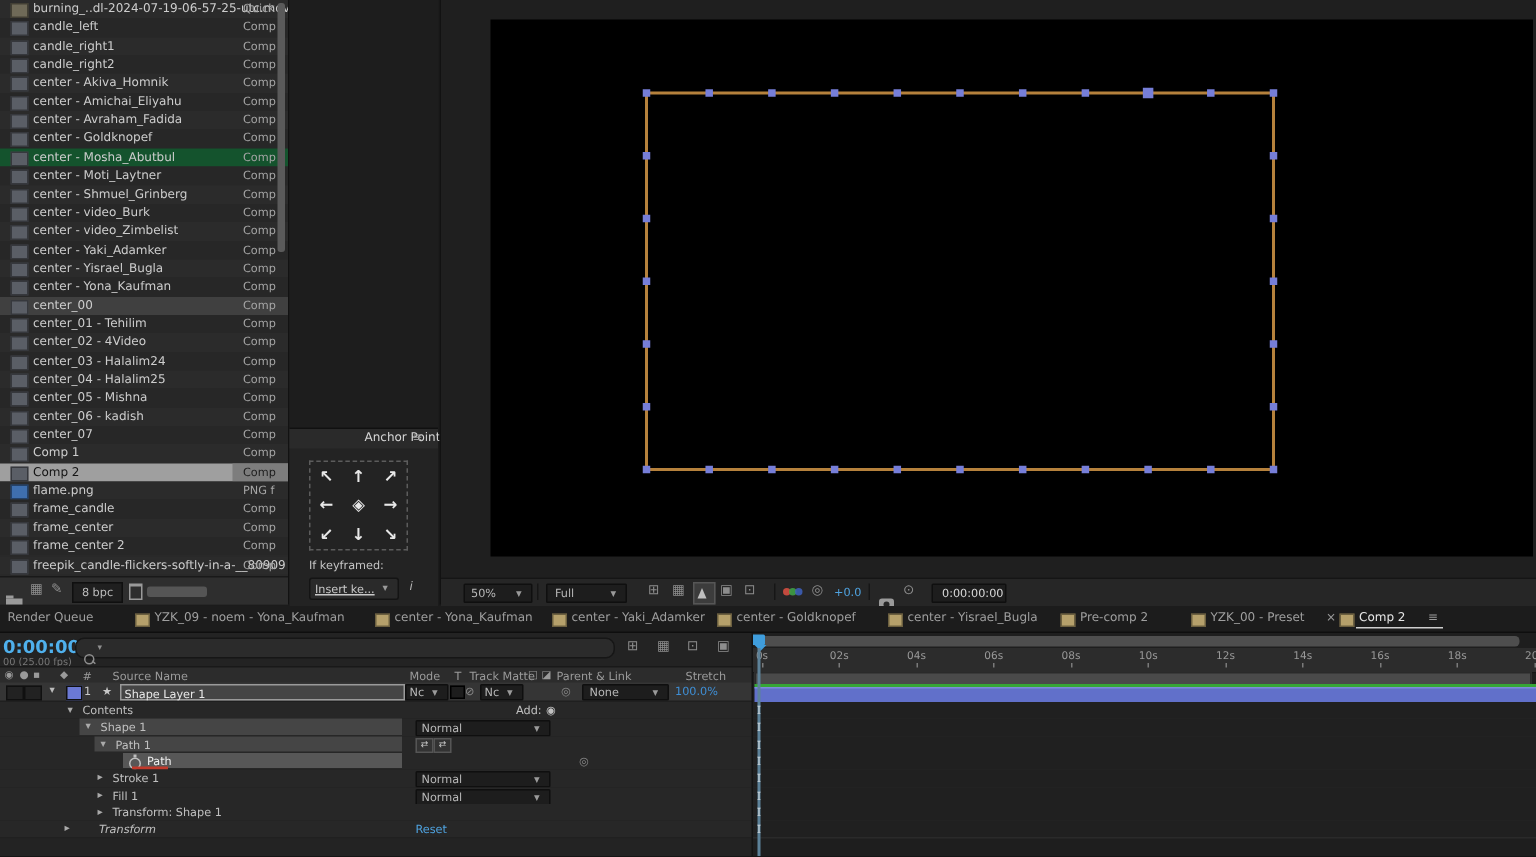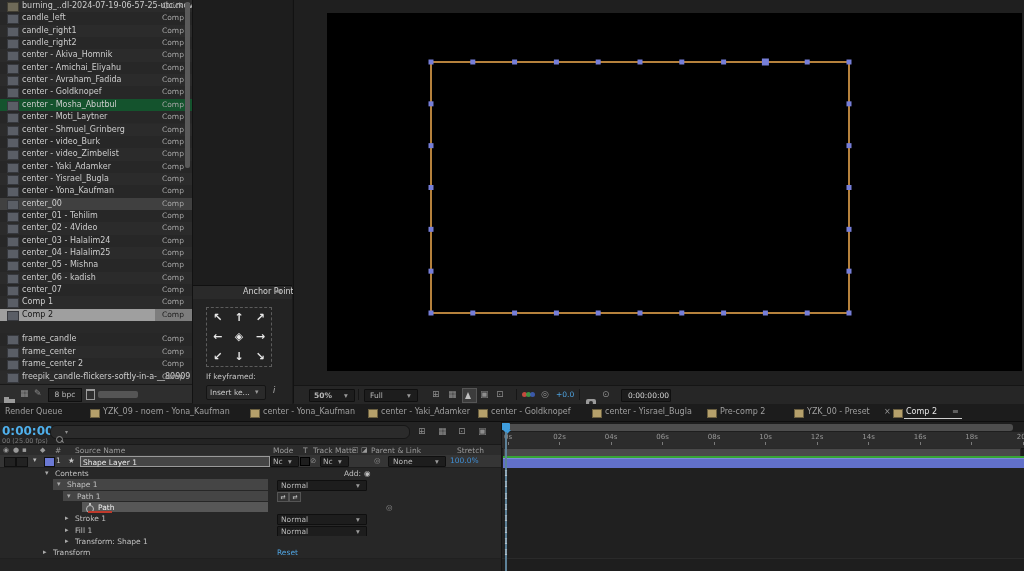--- a/index.html
+++ b/index.html
@@ -164,20 +164,25 @@
           <span style="position: absolute; left: 7px; top: 2px; width: 10px; height: 8px; background: rgb(90, 94, 102); border: 1px solid rgba(0, 0, 0, 0.4);"></span>
           <span style="position: absolute; left: 22px; top: 1px; font-size: 8px; line-height: 10px; white-space: nowrap; color: rgb(205, 205, 205);">Comp 1</span>
           <span style="position: absolute; left: 162px; top: 1px; font-size: 7.5px; line-height: 10px; white-space: nowrap; color: rgb(166, 166, 166);">Comp</span>
         </div>
         <div style="position: absolute; left: 0px; top: 308.75px; width: 192px; height: 12.35px; background: rgb(159, 159, 159);">
           <div style="position: absolute; left: 155px; top: 0px; width: 37px; height: 12.35px; background: rgb(125, 125, 125);"></div>
           <span style="position: absolute; left: 7px; top: 2px; width: 10px; height: 8px; background: rgb(90, 94, 102); border: 1px solid rgba(0, 0, 0, 0.4);"></span>
           <span style="position: absolute; left: 22px; top: 1px; font-size: 8px; line-height: 10px; white-space: nowrap; color: rgb(20, 20, 20);">Comp 2</span>
           <span style="position: absolute; left: 162px; top: 1px; font-size: 7.5px; line-height: 10px; white-space: nowrap; color: rgb(28, 28, 28);">Comp</span>
         </div>
+        <div style="position: absolute; left: 0px; top: 321.1px; width: 192px; height: 12.35px; background: rgb(43, 43, 43);">
+          <span style="position: absolute; left: 7px; top: 2px; width: 10px; height: 8px; background: rgb(63, 111, 174); border: 1px solid rgba(0, 0, 0, 0.4);"></span>
+          <span style="position: absolute; left: 22px; top: 1px; font-size: 8px; line-height: 10px; white-space: nowrap; color: rgb(205, 205, 205);">flame.png</span>
+          <span style="position: absolute; left: 162px; top: 1px; font-size: 7.5px; line-height: 10px; white-space: nowrap; color: rgb(166, 166, 166);">PNG f</span>
+        </div>
         <div style="position: absolute; left: 0px; top: 333.45px; width: 192px; height: 12.35px; background: rgb(39, 39, 39);">
           <span style="position: absolute; left: 7px; top: 2px; width: 10px; height: 8px; background: rgb(90, 94, 102); border: 1px solid rgba(0, 0, 0, 0.4);"></span>
           <span style="position: absolute; left: 22px; top: 1px; font-size: 8px; line-height: 10px; white-space: nowrap; color: rgb(205, 205, 205);">frame_candle</span>
           <span style="position: absolute; left: 162px; top: 1px; font-size: 7.5px; line-height: 10px; white-space: nowrap; color: rgb(166, 166, 166);">Comp</span>
         </div>
         <div style="position: absolute; left: 0px; top: 345.8px; width: 192px; height: 12.35px; background: rgb(43, 43, 43);">
           <span style="position: absolute; left: 7px; top: 2px; width: 10px; height: 8px; background: rgb(90, 94, 102); border: 1px solid rgba(0, 0, 0, 0.4);"></span>
           <span style="position: absolute; left: 22px; top: 1px; font-size: 8px; line-height: 10px; white-space: nowrap; color: rgb(205, 205, 205);">frame_center</span>
           <span style="position: absolute; left: 162px; top: 1px; font-size: 7.5px; line-height: 10px; white-space: nowrap; color: rgb(166, 166, 166);">Comp</span>
         </div>
@@ -216,21 +221,21 @@
           <span style="font-size: 11px; font-weight: bold; color: rgb(232, 232, 232);">↗</span>
           <span style="font-size: 11px; font-weight: bold; color: rgb(232, 232, 232);">←</span>
           <span style="font-size: 11px; font-weight: bold; color: rgb(232, 232, 232);">◈</span>
           <span style="font-size: 11px; font-weight: bold; color: rgb(232, 232, 232);">→</span>
           <span style="font-size: 11px; font-weight: bold; color: rgb(232, 232, 232);">↙</span>
           <span style="font-size: 11px; font-weight: bold; color: rgb(232, 232, 232);">↓</span>
           <span style="font-size: 11px; font-weight: bold; color: rgb(232, 232, 232);">↘</span>
         </div>
       <span class="abs nowrap" style="left:13px;top:86px;font-size:7.5px;color:#c4c4c4;">If keyframed:</span>
       <div class="abs" style="left:13px;top:99px;width:58px;height:13px;background:#2a2a2a;border:1px solid #141414;border-radius:2px;">
-        <span class="abs nowrap" style="left:3px;top:2px;font-size:7.5px;color:#c8c8c8;">Insert ke...</span>
+        <span class="abs nowrap" style="left:3px;top:2px;font-size:7.5px;color:#c8c8c8;text-decoration:underline;">Insert ke...</span>
         <span class="abs" style="left:48px;top:2px;font-size:7px;color:#9a9a9a;">▾</span>
       </div>
       <span class="abs" style="left:80px;top:100px;font-size:8px;font-style:italic;color:#b5b5b5;">i</span>
     </div>
   </div>
 
   <div id="viewer-panel" class="abs">
     <div id="stage" class="abs">
       <svg id="shape-svg" width="695" height="358">
           <rect x="104" y="49" width="418" height="251" fill="none" stroke="#b5813c" stroke-width="2"></rect>
@@ -263,21 +268,21 @@
           <rect x="101.5" y="172" width="5" height="5" fill="#767ed8"></rect>
           <rect x="519.5" y="172" width="5" height="5" fill="#767ed8"></rect>
           <rect x="101.5" y="213.83333333333334" width="5" height="5" fill="#767ed8"></rect>
           <rect x="519.5" y="213.83333333333334" width="5" height="5" fill="#767ed8"></rect>
           <rect x="101.5" y="255.66666666666669" width="5" height="5" fill="#767ed8"></rect>
           <rect x="519.5" y="255.66666666666669" width="5" height="5" fill="#767ed8"></rect>
         </svg>
     </div>
     <div id="viewer-toolbar" class="abs">
       <div class="abs dd" style="left:15px;top:3px;width:44px;height:11px;">
-        <span class="abs" style="left:4px;top:2px;font-weight:bold;">50%</span>
+        <span class="abs" style="left:4px;top:2px;">50%</span>
         <span class="abs" style="left:34px;top:2px;color:#9a9a9a;">▾</span>
       </div>
       <div class="abs" style="left:64px;top:3px;width:1px;height:11px;background:#161616;"></div>
       <div class="abs dd" style="left:70px;top:3px;width:52px;height:11px;">
         <span class="abs" style="left:5px;top:2px;">Full</span>
         <span class="abs" style="left:42px;top:2px;color:#9a9a9a;">▾</span>
       </div>
       <span class="abs mini-icon" style="left:138px;top:3px;">⊞</span>
       <span class="abs mini-icon" style="left:154px;top:3px;">▦</span>
       <div class="abs" style="left:168px;top:2px;width:13px;height:13px;background:#3c3c3c;border:1px solid #565656;">
@@ -443,21 +448,21 @@
               <span style="position: absolute; left: 3px; top: 1px;">Normal</span>
               <span style="position: absolute; left: 78px; top: 1px; color: rgb(154, 154, 154);">▾</span>
             </div>
           </div>
           <div style="position: absolute; left: 0px; top: 114px; width: 502px; height: 11px; border-bottom: 1px solid rgb(32, 32, 32); background: rgb(39, 39, 39);">
             <span style="position: absolute; left: 65px; top: 1px; font-size: 7px; color: rgb(170, 170, 170);">▸</span>
             <span style="position: absolute; left: 75px; top: 1px; font-size: 7.5px; white-space: nowrap; color: rgb(192, 192, 192);">Transform: Shape 1</span>
           </div>
           <div style="position: absolute; left: 0px; top: 125px; width: 502px; height: 11px; border-bottom: 1px solid rgb(32, 32, 32); background: rgb(39, 39, 39);">
             <span style="position: absolute; left: 43px; top: 1px; font-size: 7px; color: rgb(170, 170, 170);">▸</span>
-            <span style="position: absolute; left: 53px; top: 1px; font-size: 7.5px; white-space: nowrap; color: rgb(192, 192, 192);">Transform</span>
+            <span style="position: absolute; left: 66px; top: 1px; font-size: 7.5px; white-space: nowrap; color: rgb(192, 192, 192); font-style: italic;">Transform</span>
             <span style="position: absolute; left: 277px; top: 1px; font-size: 7.5px; color: rgb(79, 163, 224);">Reset</span>
           </div>
         </div>
       <div class="abs" style="left:501px;top:0;width:1px;height:149px;background:#141414;"></div>
     </div>
 
     <div id="tl-right" class="abs">
       <div class="abs" style="left:3px;top:2px;width:508px;height:7px;background:#4e4e4e;border-radius:3px;"></div>
       <div class="abs" style="left:0;top:10px;width:522px;height:16px;background:#2c2c2c;border-bottom:1px solid #151515;">
         <div id="ruler-labels">

